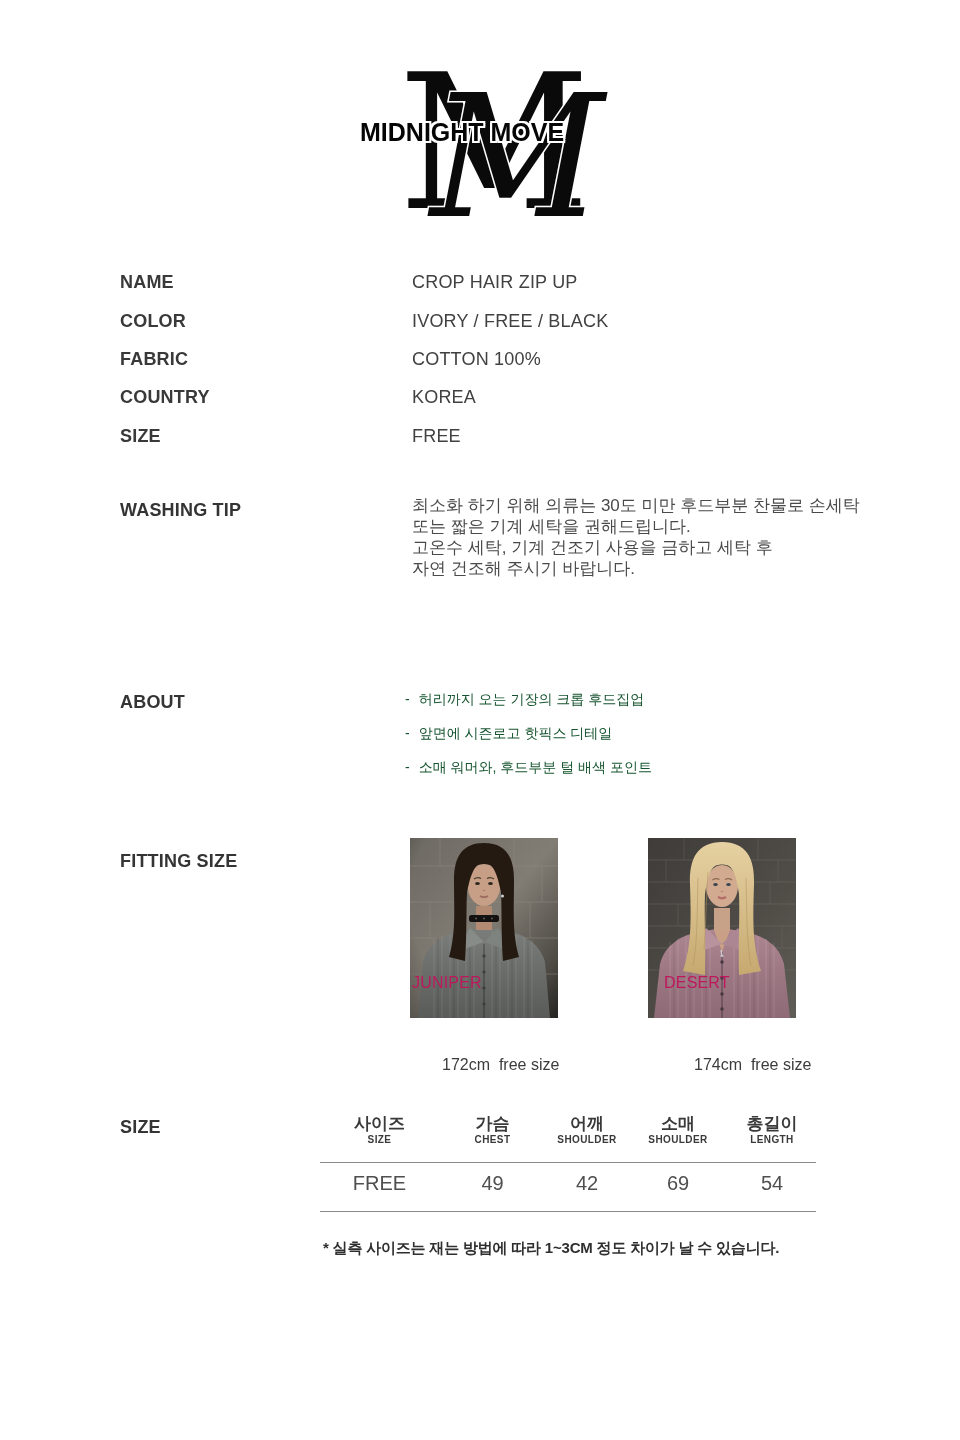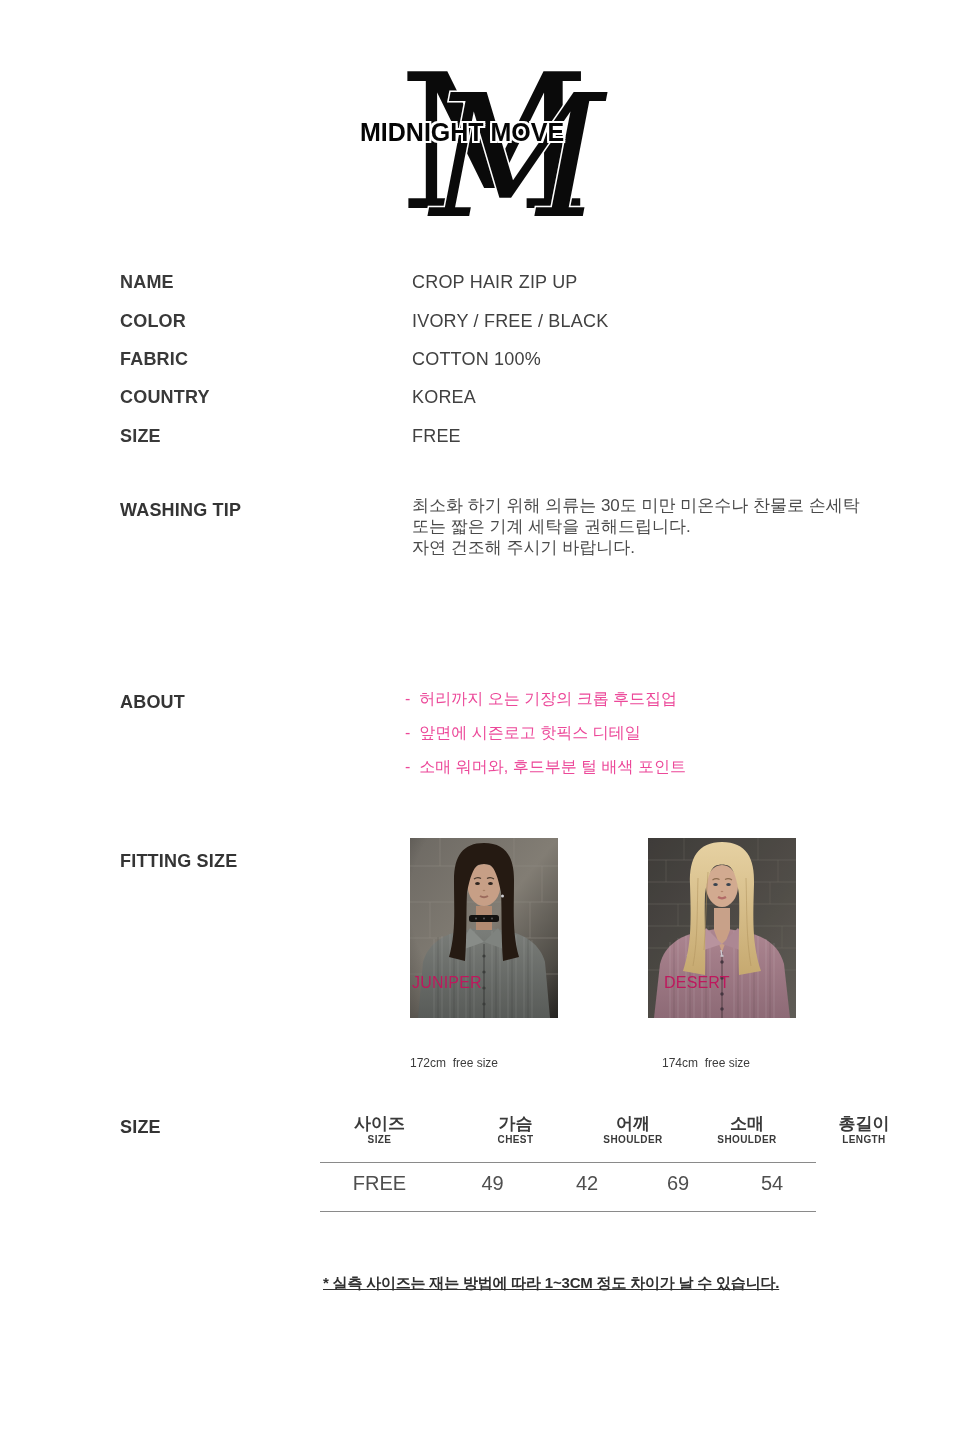--- a/index.html
+++ b/index.html
@@ -21,45 +21,45 @@
   
   .info-row { position:absolute; left:120px; width:760px; height:22px; }
   .info-label { position:absolute; left:0; font-size:18px; font-weight:bold; color:#393939; letter-spacing:.2px; }
   .info-value { position:absolute; left:292px; font-size:18px; color:#414141; letter-spacing:.2px; }
   .r0{top:272px}.r1{top:311px}.r2{top:349px}.r3{top:387px}.r4{top:426px}
   
   .sec-label { position:absolute; left:120px; font-size:18px; font-weight:bold; color:#343434; letter-spacing:.2px; }
   
   .washing-text { position:absolute; left:412px; top:495px; width:500px; font-size:17px; line-height:21px; color:#4a4a4a; }
   
-  .about-list { position:absolute; left:405px; top:682px; width:480px; font-size:16px; color:#ec4899; }
+  .about-list { position:absolute; left:405px; top:682px; width:480px; font-size:14px; color:#14532d; }
   .about-line { height:34px; line-height:34px; white-space:nowrap; }
   .about-dash { margin-right:9px; }
   
   .photo { position:absolute; top:838px; width:148px; height:180px; }
   .photo-1 { left:410px; } .photo-2 { left:648px; }
   .photo svg { display:block; width:148px; height:180px; }
   .cap-name { position:absolute; top:974px; font-size:16px; color:#be185d; letter-spacing:.2px; }
-  .cap-spec { position:absolute; top:1056px; font-size:12px; color:#3c3c3c; white-space:pre; }
+  .cap-spec { position:absolute; top:1056px; font-size:16px; color:#3c3c3c; white-space:pre;margin-left:32px; }
   .cap-name-1 { left:412px; } .cap-spec-1 { left:410px; }
   .cap-name-2 { left:664px; } .cap-spec-2 { left:662px; }
   
   .size-head, .size-row {
     position:absolute; left:320px; width:496px;
     display:grid; grid-template-columns:119px 107px 82px 100px 88px;
   }
-  .size-head { top:1114px;gap:23px; }
+  .size-head { top:1114px; }
   .size-col { text-align:center; }
   .size-col .ko { display:block; font-size:17px; font-weight:bold; line-height:20px; color:#3a3a3a; }
   .size-col .en { display:block; font-size:10px; font-weight:bold; line-height:12px; letter-spacing:.4px; color:#3a3a3a; }
   .rule { position:absolute; left:320px; width:496px; border-top:1px solid #8a8a8a; }
   .rule-1 { top:1162px; } .rule-2 { top:1211px; }
   .size-row { top:1172px; }
   .size-row .val { text-align:center; font-size:20px; color:#4f4f4f; }
-  .footnote { position:absolute; left:323px; top:1274px; font-size:15px; font-weight:bold; color:#2f2f2f; letter-spacing:-.2px;text-decoration:underline; }
+  .footnote { position:absolute; left:323px; top:1239px; font-size:15px; font-weight:bold; color:#2f2f2f; letter-spacing:-.2px; }
 </style>
 </head>
 <body>
 
 <div class="page">
 
   <div class="logo">
     <svg width="235" height="182" viewBox="0 0 235 182">
       <text x="18" y="164" font-family="DejaVu Serif, serif" font-size="188" fill="#0a0a0a">M</text>
       <text x="50" y="172" font-family="DejaVu Serif, serif" font-size="170" font-style="italic" fill="#0a0a0a" stroke="#ffffff" stroke-width="3" paint-order="stroke">M</text>
@@ -83,22 +83,23 @@
     <span class="info-label">COUNTRY</span>
     <span class="info-value">KOREA</span>
   </div>
   <div class="info-row r4">
     <span class="info-label">SIZE</span>
     <span class="info-value">FREE</span>
   </div>
 
   <div class="sec-label" style="top:500px">WASHING TIP</div>
   <div class="washing-text">
-    <div>최소화 하기 위해 의류는 30도 미만 미온수나 찬물로 손세탁</div>
+    <div>최소화 하기 위해 의류는 30도 미만 후드부분 찬물로 손세탁</div>
     <div>또는 짧은 기계 세탁을 권해드립니다.</div>
+    <div>고온수 세탁, 기계 건조기 사용을 금하고 세탁 후</div>
     <div>자연 건조해 주시기 바랍니다.</div>
   </div>
 
   <div class="sec-label" style="top:692px">ABOUT</div>
   <div class="about-list">
     <div class="about-line"><span class="about-dash">-</span><span>허리까지 오는 기장의 크롭 후드집업</span></div>
     <div class="about-line"><span class="about-dash">-</span><span>앞면에 시즌로고 핫픽스 디테일</span></div>
     <div class="about-line"><span class="about-dash">-</span><span>소매 워머와, 후드부분 털 배색 포인트</span></div>
   </div>
 

